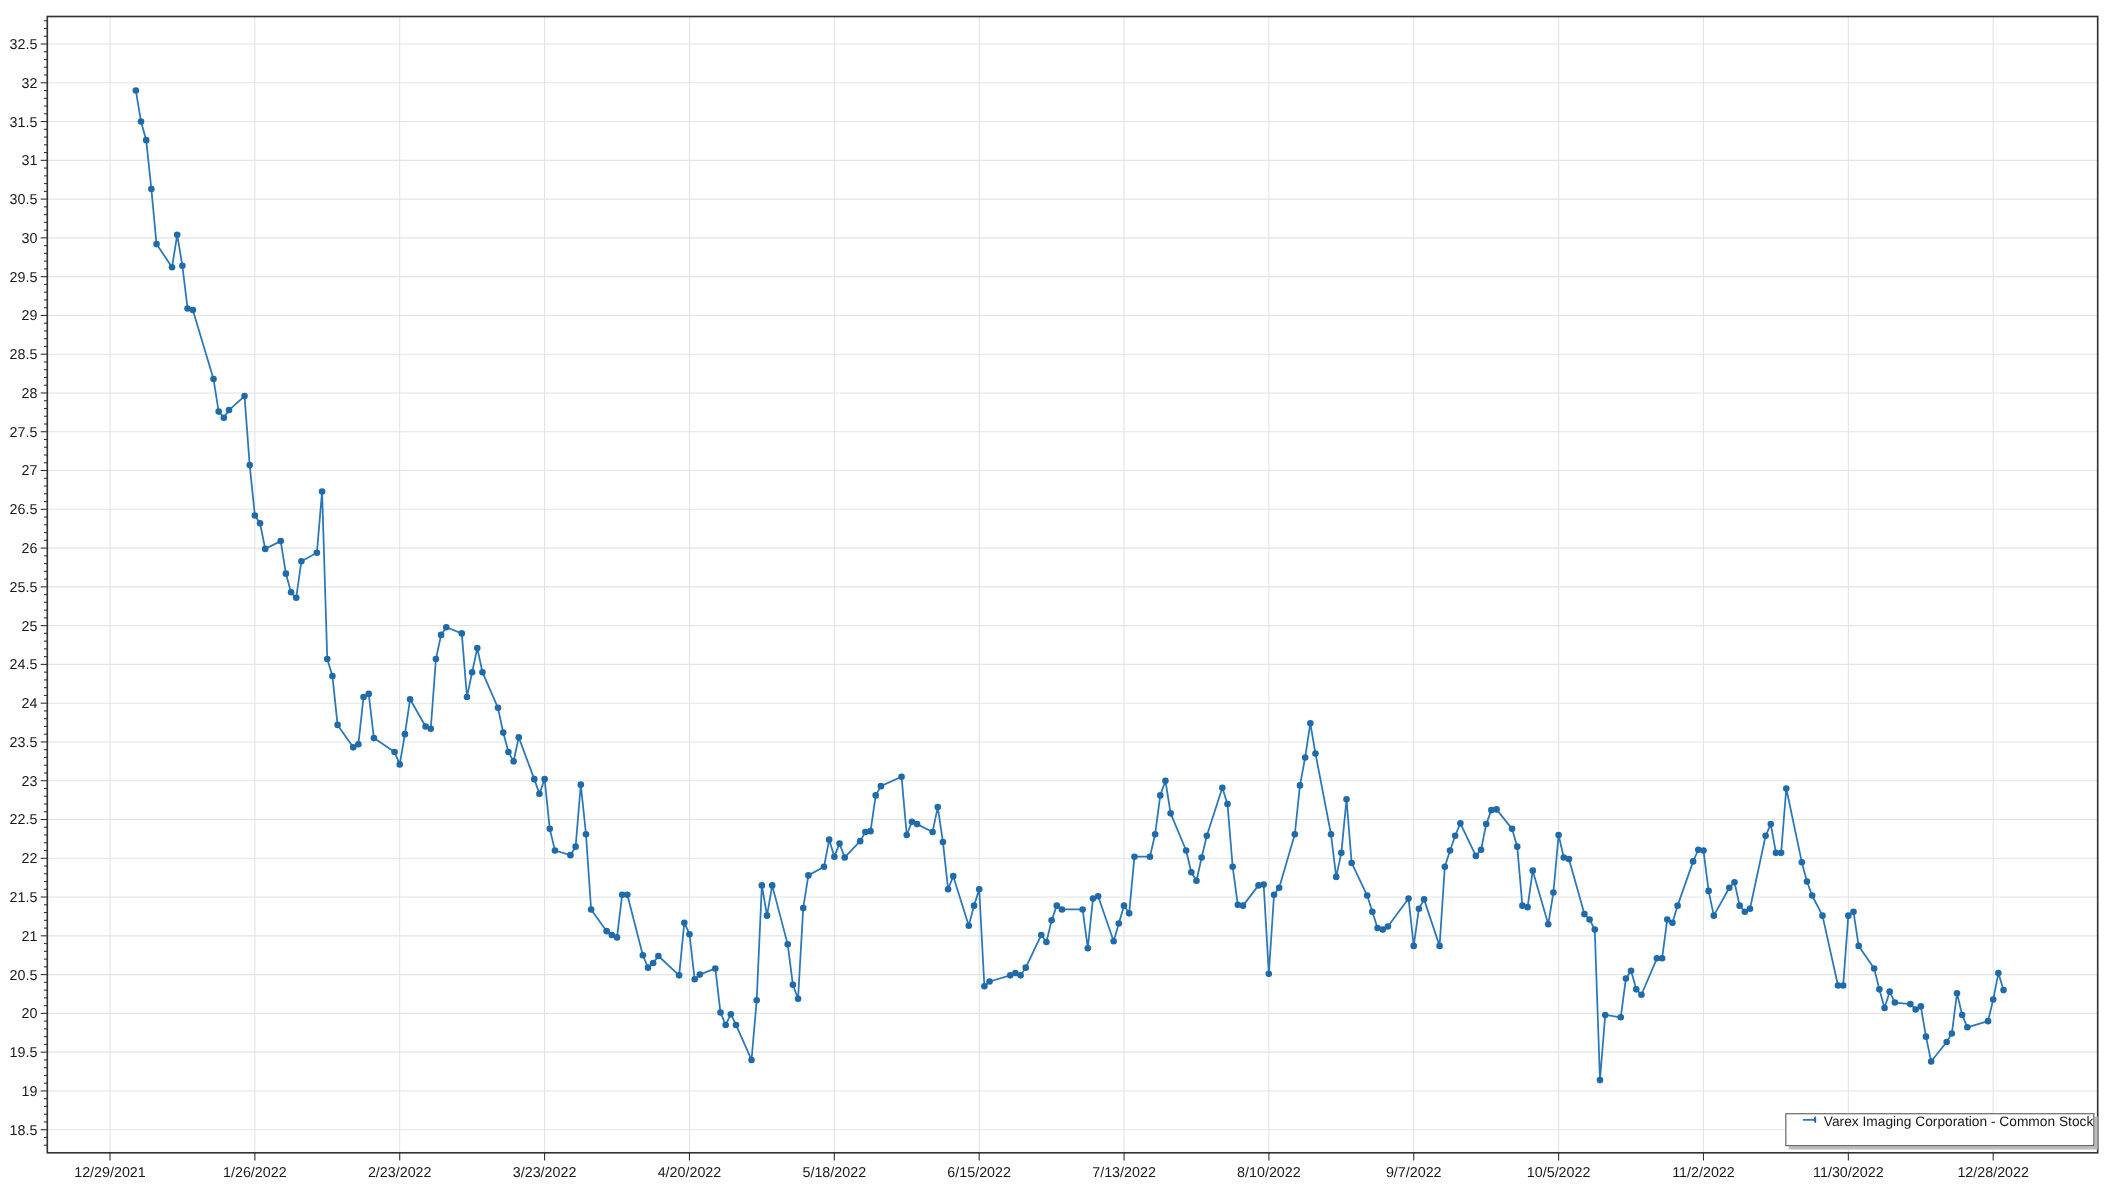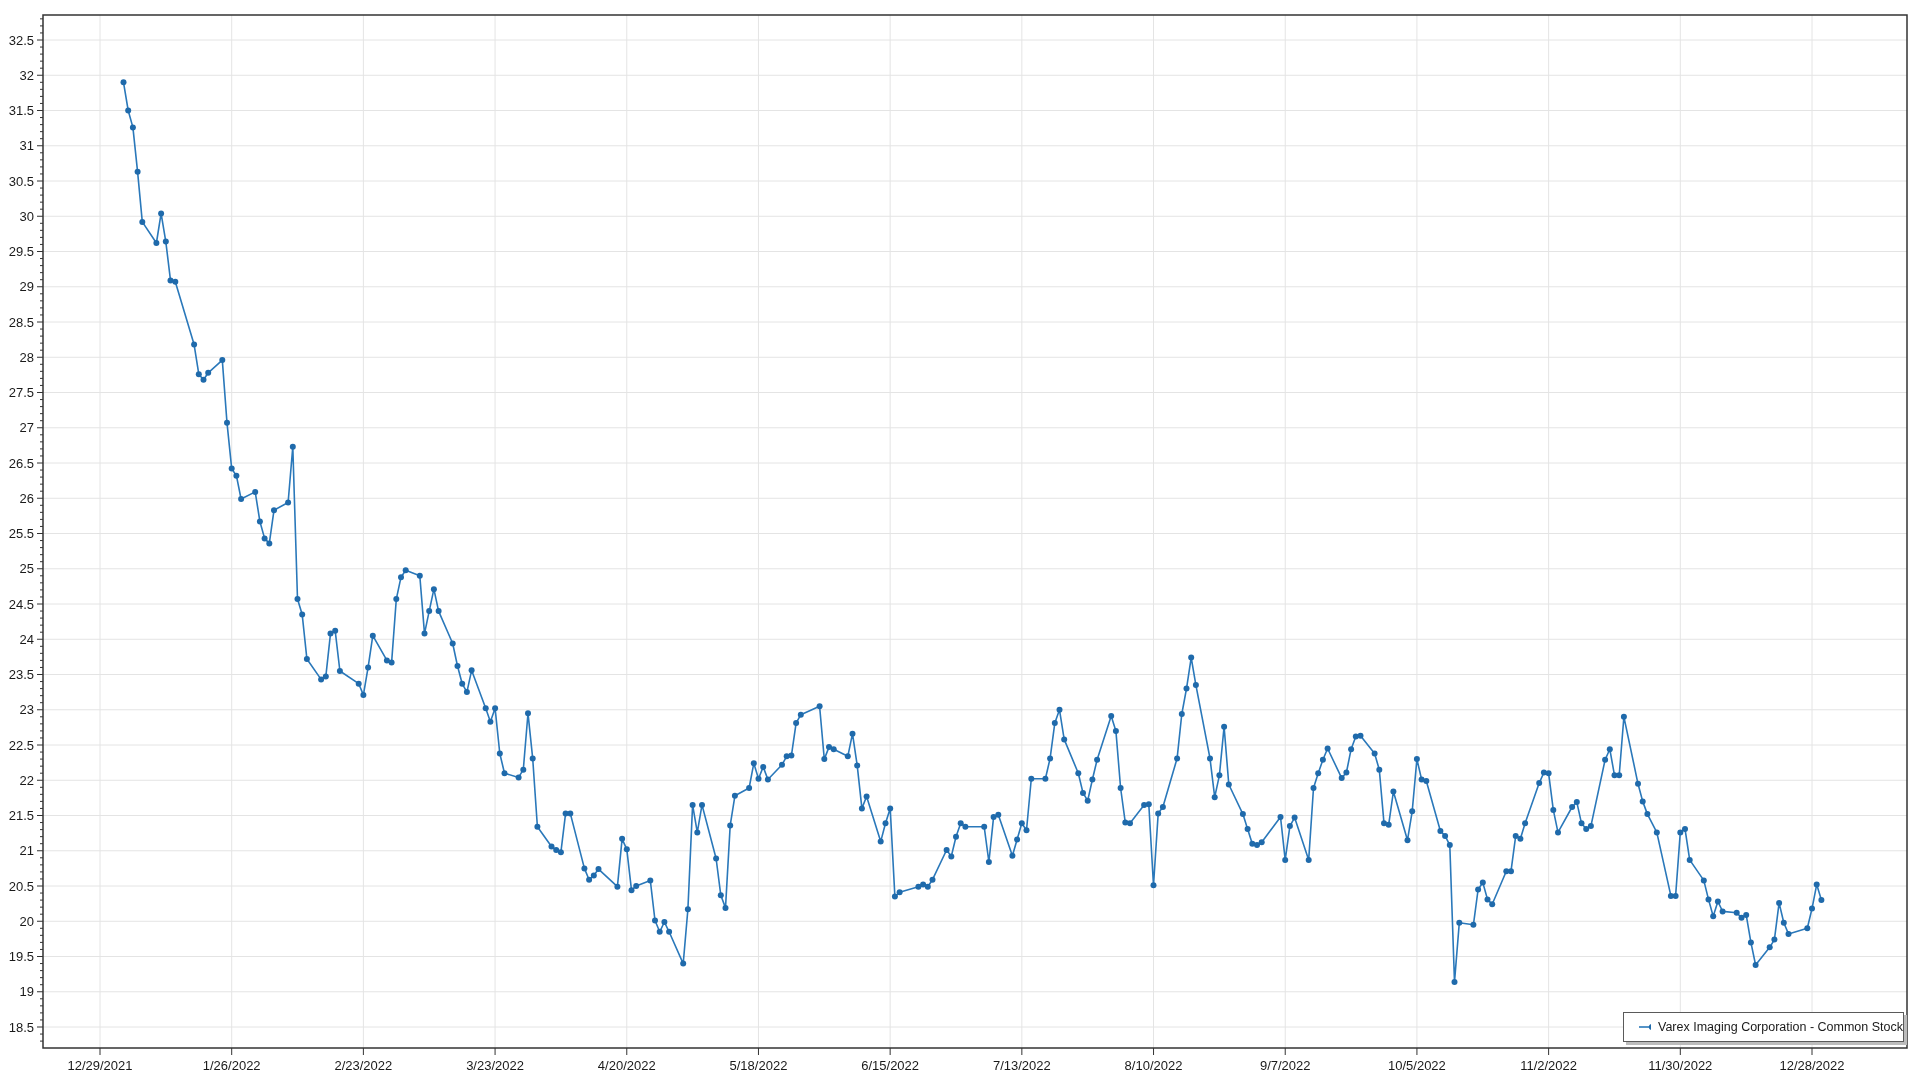--- a/index.html
+++ b/index.html
@@ -1,21 +1,21 @@
 <!DOCTYPE html>
 <html><head>
 <meta charset="utf-8">
 <style>
   html,body{margin:0;padding:0;background:#ffffff;width:1920px;height:1080px;overflow:hidden;
     font-family:"Liberation Sans",sans-serif;}
   #chart-window{position:relative;width:1920px;height:1080px;background:#ffffff;}
   #chart-svg{position:absolute;left:0;top:0;}
   #legend-box{position:absolute;left:1623px;top:1012px;width:281px;height:30px;
     background:#ffffff;border:1px solid #5a5a5a;box-shadow:3px 3px 0 #bcbcbc;
-    display:flex;align-items:center;gap:7px;padding:0 0 0 14px;box-sizing:border-box;}
+    display:flex;gap:7px;padding:0 0 0 14px;box-sizing:border-box;}
   #legend-box span{font-size:12.5px;color:#1a1a1a;white-space:nowrap;}
 </style>
 </head>
 <body>
 
 <div id="chart-window">
   <svg id="chart-svg" width="1920" height="1080" xmlns="http://www.w3.org/2000/svg">
       <g stroke="#e4e4e4" stroke-width="1">
         <line x1="100" y1="15" x2="100" y2="1048"></line>
         <line x1="231.6923076923077" y1="15" x2="231.6923076923077" y2="1048"></line>

